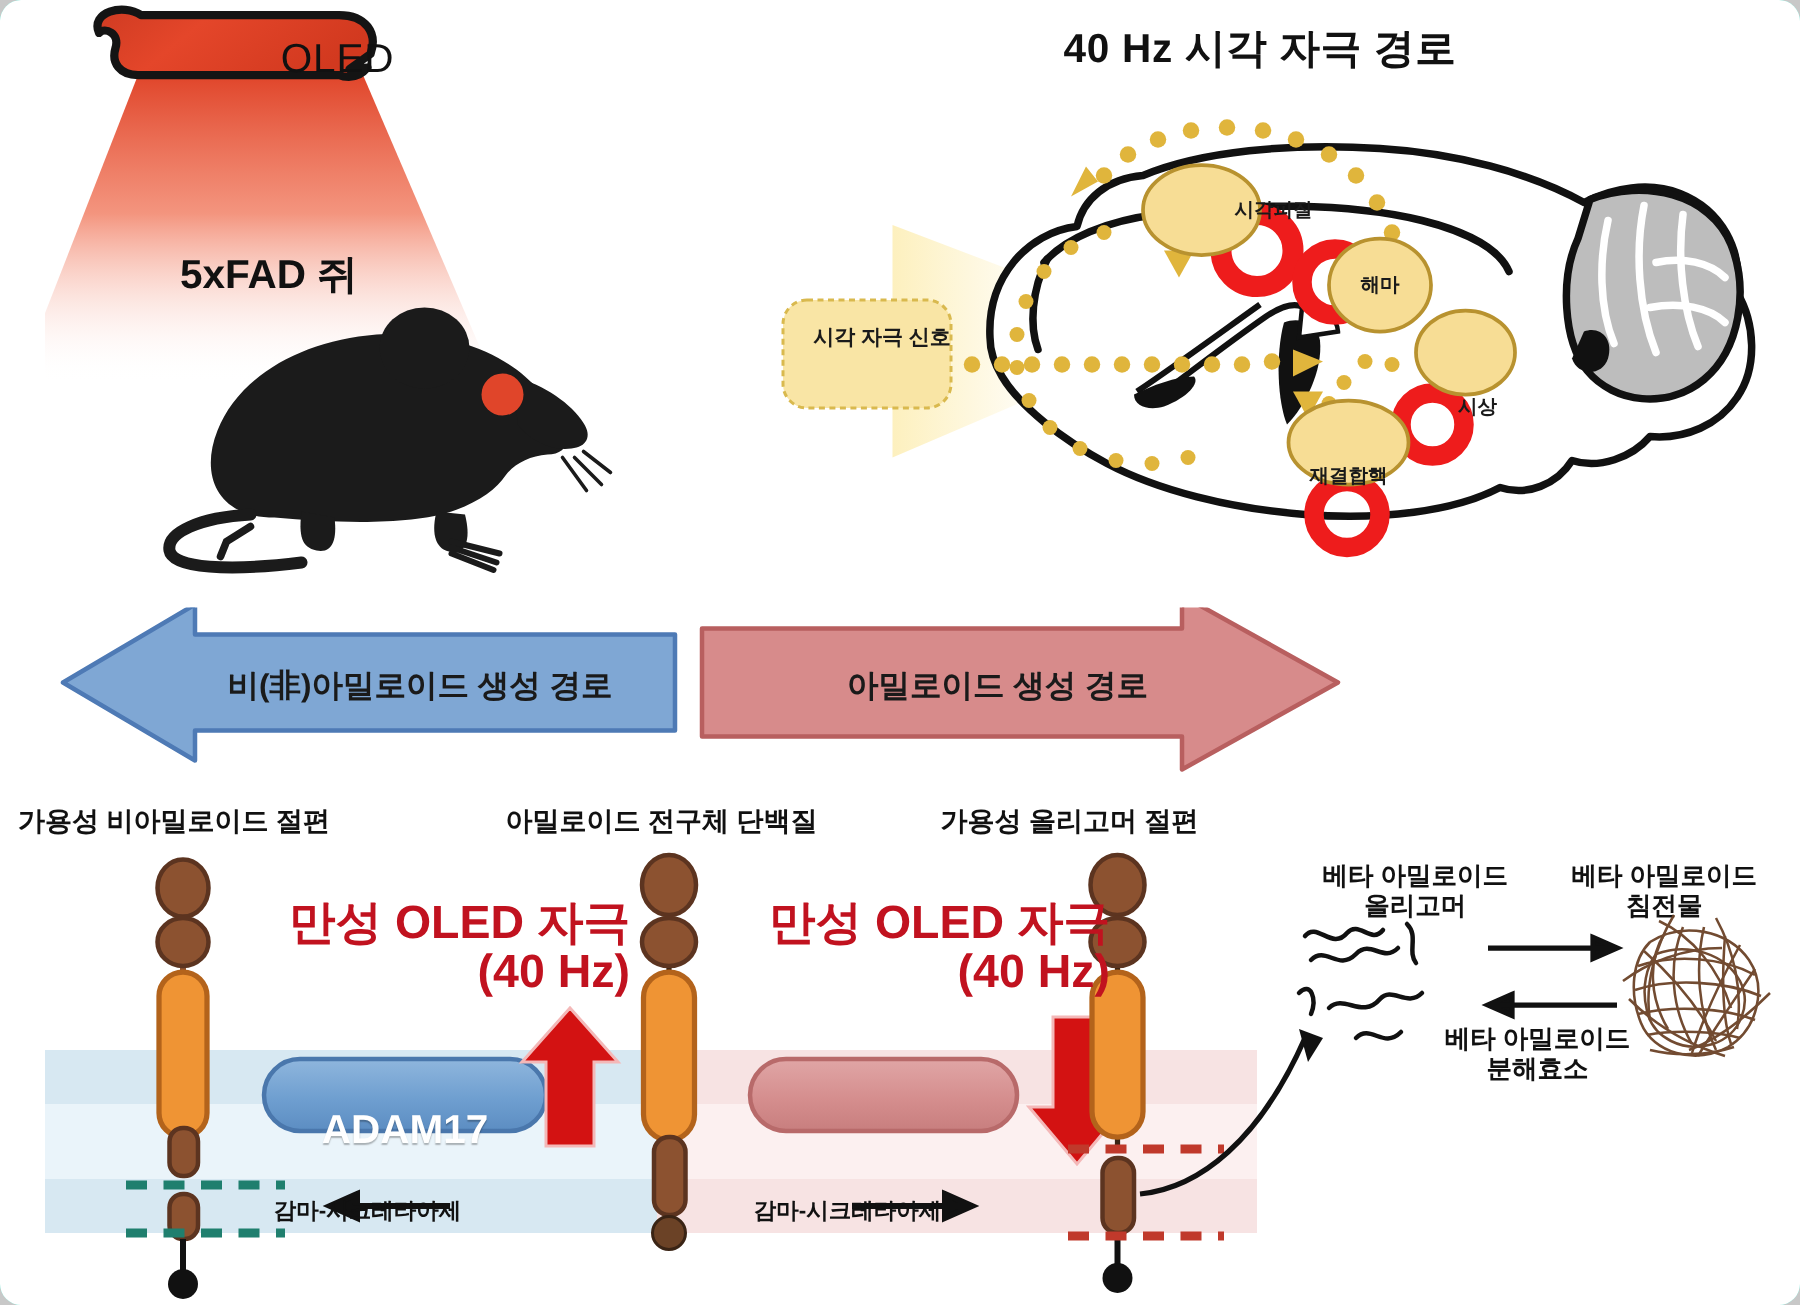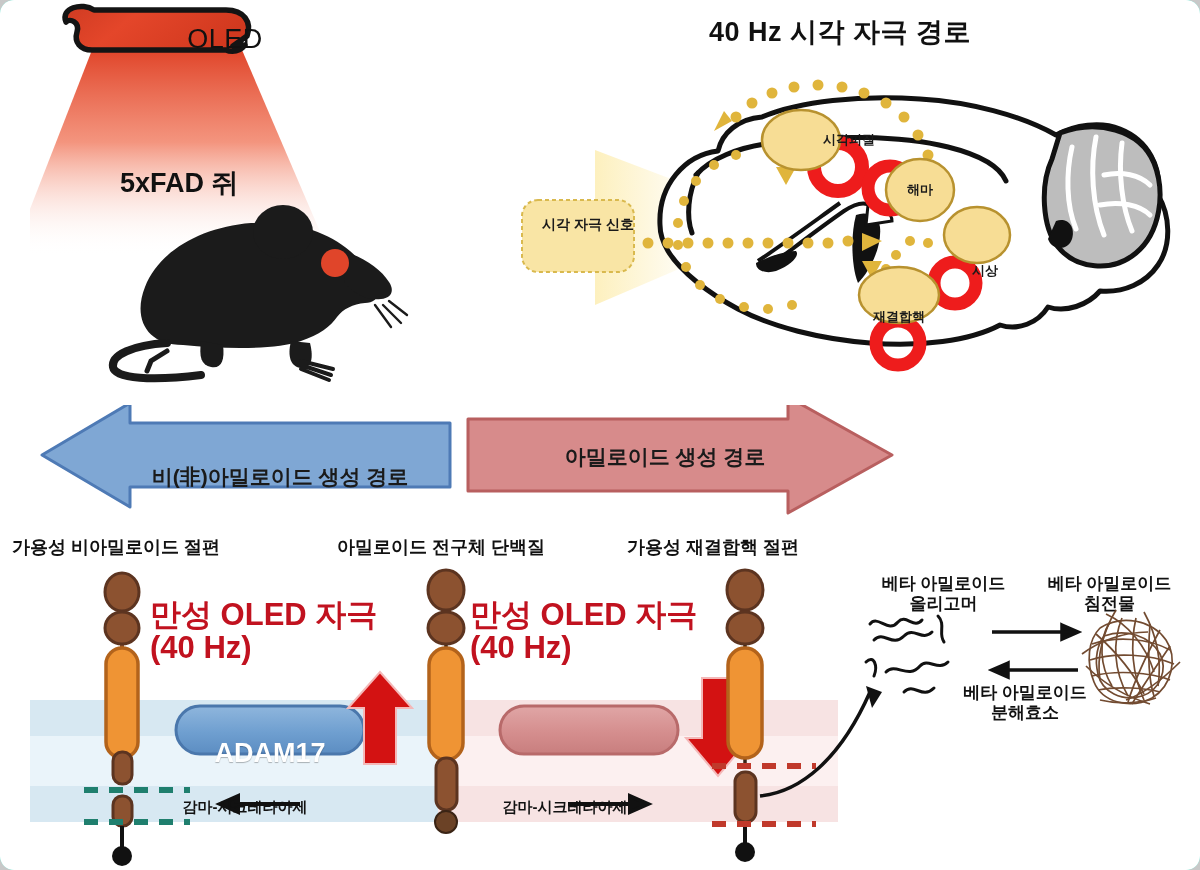--- a/index.html
+++ b/index.html
@@ -46,37 +46,37 @@
   #sigLabel{
     left:528px;top:205px;width:120px;height:40px;
     font-size:14px;font-weight:bold;color:#1a1a1a;
     display:flex;align-items:center;justify-content:center;
   }
 
   
   #arrowsSvg{left:30px;top:405px;}
   #nonAmyLabel{
     left:120px;top:443px;width:320px;text-align:center;
-    font-size:21px;font-weight:bold;color:#1a1a1a;margin-top:20px;
+    font-size:21px;font-weight:bold;color:#1a1a1a;
   }
   #amyLabel{
     left:505px;top:443px;width:320px;text-align:center;
     font-size:21px;font-weight:bold;color:#1a1a1a;
   }
 
   
   .capLabel{font-size:18px;font-weight:bold;color:#111;white-space:nowrap;}
   #capLeft{left:12px;top:535px;}
   #capMid{left:337px;top:535px;}
   #capRight{left:627px;top:535px;}
 
   #memSvg{left:0px;top:560px;}
 
   .oledStim{
-    font-size:31px;font-weight:bold;color:#c1121f;text-align:left;
+    font-size:31px;font-weight:bold;color:#c1121f;text-align:right;
     line-height:1.08;white-space:nowrap;
   }
   #stimLeft{left:150px;top:598px;width:270px;}
   #stimRight{left:470px;top:598px;width:270px;}
 
   .enzPill{
     font-size:27px;font-weight:bold;color:#ffffff;
     display:flex;align-items:center;justify-content:center;
     text-shadow:0 1px 1px rgba(0,0,0,.28);
   }
@@ -291,21 +291,21 @@
     <path d="M420 18 L420 82 L100 82 L100 102 L12 50 L100 -2 L100 18 Z" fill="#7fa7d4" stroke="#4e7ab5" stroke-width="3" stroke-linejoin="round"></path>
 
     <path d="M438 14 L758 14 L758 -8 L862 50 L758 108 L758 86 L438 86 Z" fill="#d78b8b" stroke="#b85f5f" stroke-width="3" stroke-linejoin="round"></path>
   </svg>
 
   <div class="abs" id="nonAmyLabel">비(非)아밀로이드 생성 경로</div>
   <div class="abs" id="amyLabel">아밀로이드 생성 경로</div>
 
   <div class="abs capLabel" id="capLeft">가용성 비아밀로이드 절편</div>
   <div class="abs capLabel" id="capMid">아밀로이드 전구체 단백질</div>
-  <div class="abs capLabel" id="capRight">가용성 재결합핵 절편</div>
+  <div class="abs capLabel" id="capRight">가용성 올리고머 절편</div>
 
   <svg class="abs" id="memSvg" width="1200" height="310" viewBox="0 0 1200 310">
     <defs>
       <linearGradient id="adamGrad" x1="0" y1="0" x2="0" y2="1">
         <stop offset="0%" stop-color="#8fb6dd"></stop>
             <stop offset="55%" stop-color="#6f9fd0"></stop>
         <stop offset="100%" stop-color="#5c8dc2"></stop>
       </linearGradient>
       <linearGradient id="baceGrad" x1="0" y1="0" x2="0" y2="1">
         <stop offset="0%" stop-color="#e0a6a6"></stop>

